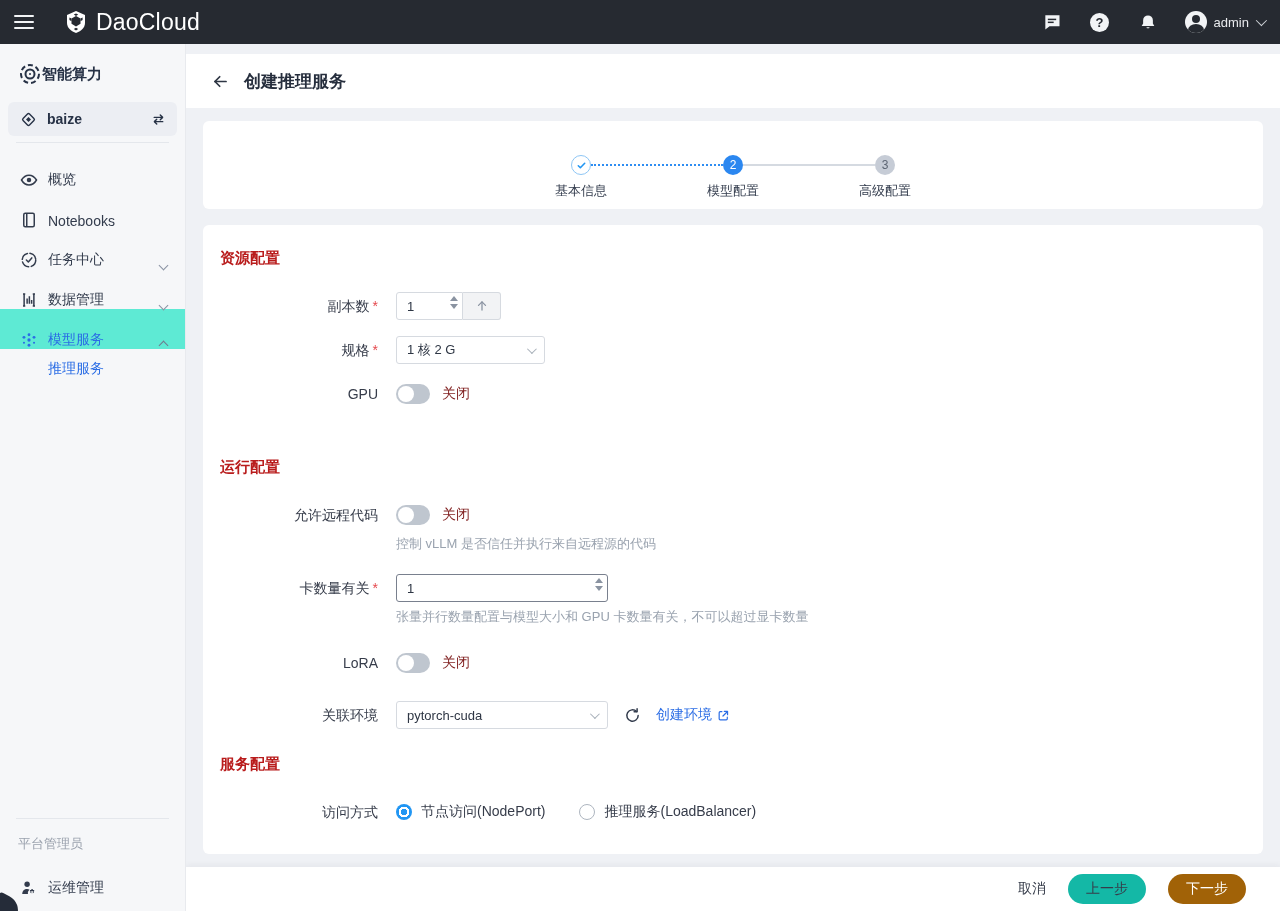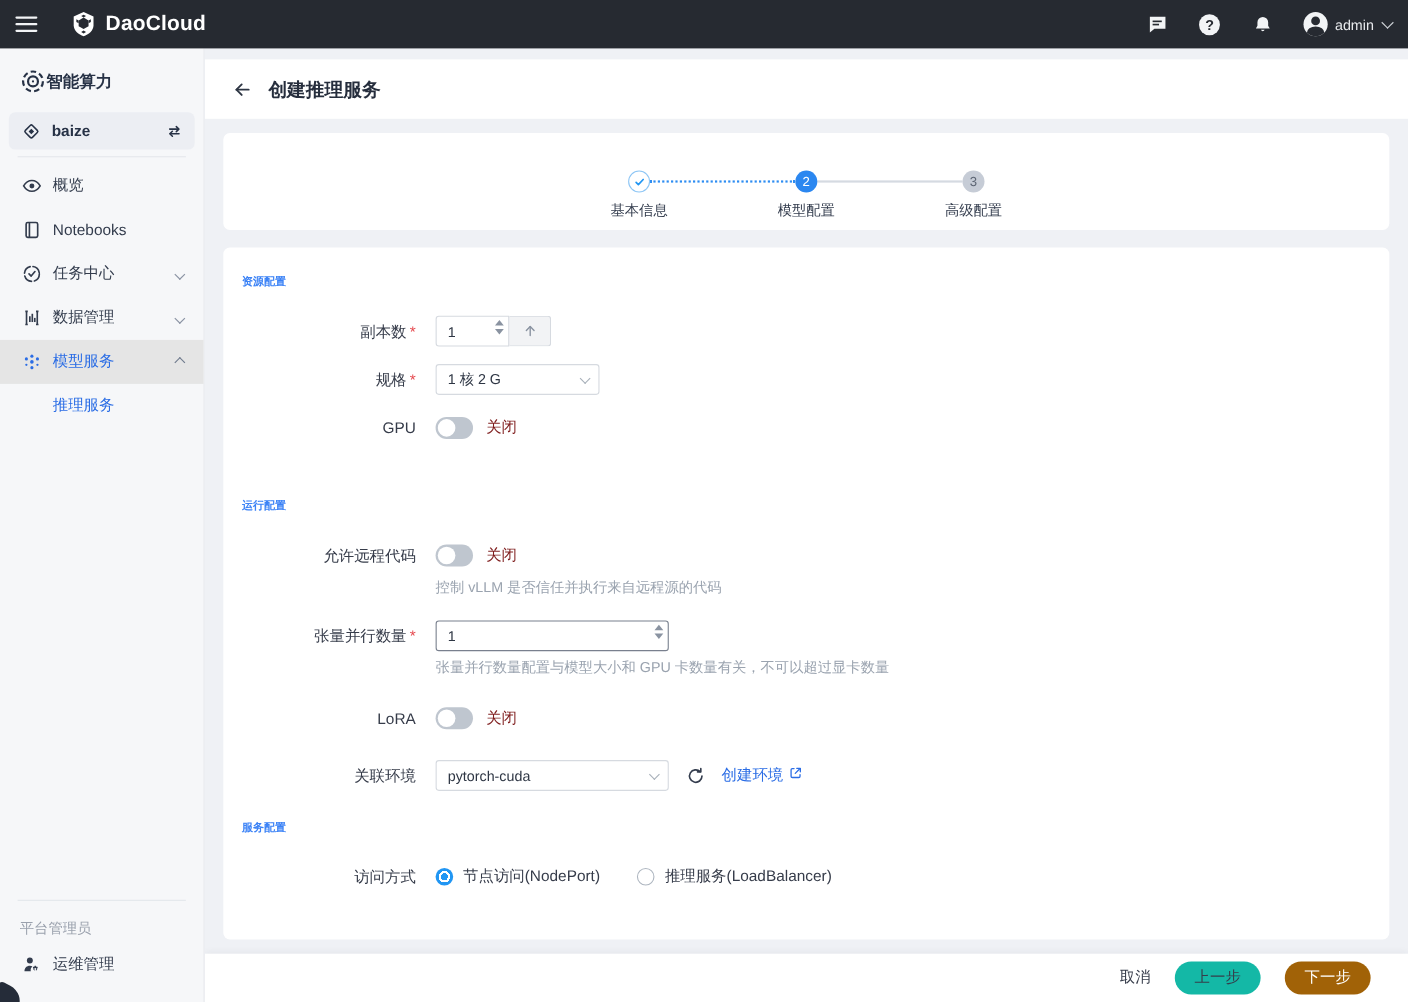--- a/index.html
+++ b/index.html
@@ -4,21 +4,21 @@
 <style>
   * { margin:0; padding:0; box-sizing:border-box; }
   html,body { width:1280px; height:911px; overflow:hidden; }
   body { font-family:"Liberation Sans","DejaVu Sans",sans-serif; background:#eff1f5; color:#2e3644; }
 
   
   .topbar { height:44px; background:#262a31; display:flex; align-items:center; padding:0 16px 0 14px; position:relative; z-index:30; }
   .hamburger { width:20px; height:14px; display:flex; flex-direction:column; justify-content:space-between; cursor:pointer; margin-right:30px; }
   .hamburger span { display:block; height:2px; background:#f2f4f6; border-radius:1px; }
   .brand { display:flex; align-items:center; gap:8px; }
-  .brand-name { color:#fff; font-size:19px; font-weight:bold; letter-spacing:.2px; }
+  .brand-name { color:#fff; font-size:23px; font-weight:normal; letter-spacing:.2px; }
   .topbar-right { margin-left:auto; display:flex; align-items:center; gap:26px; }
   .top-icon { width:22px; height:22px; display:flex; align-items:center; justify-content:center; cursor:pointer; }
   .help-circle { width:19px; height:19px; border-radius:50%; background:#f2f4f6; color:#262a31; font-size:13px; font-weight:bold; display:flex; align-items:center; justify-content:center; }
   .userbox { display:flex; align-items:center; gap:7px; cursor:pointer; }
   .avatar { width:22px; height:22px; border-radius:50%; background:#f2f4f6; position:relative; overflow:hidden; }
   .avatar::before { content:""; position:absolute; top:4px; left:7px; width:8px; height:8px; border-radius:50%; background:#262a31; }
   .avatar::after { content:""; position:absolute; top:13px; left:3px; width:16px; height:12px; border-radius:50%; background:#262a31; }
   .user-name { color:#e8eaed; font-size:13px; }
   .chev-down { width:8px; height:8px; border-right:1.6px solid #cfd3d8; border-bottom:1.6px solid #cfd3d8; transform:rotate(45deg) translateY(-2px); }
 
@@ -26,24 +26,24 @@
   .shell { display:flex; height:867px; }
 
   
   .sidebar { width:186px; background:#f6f7f9; border-right:1px solid #e8eaee; display:flex; flex-direction:column; position:relative; }
   .module-head { display:flex; align-items:center; padding:18px 16px 14px 18px; color:#273246; }
   .module-title { font-size:15px; font-weight:bold; color:#273246; }
   .workspace { margin:2px 8px 0; background:#eceef3; border-radius:6px; height:34px; display:flex; align-items:center; padding:0 10px 0 12px; cursor:pointer; }
   .workspace-name { font-size:14px; font-weight:bold; color:#273246; margin-left:10px; }
   .workspace .spacer { flex:1; }
   .side-divider { height:1px; background:#e4e7ec; margin:6px 16px; }
-  .nav-item { height:40px; display:flex; align-items:center; padding:0 14px 0 20px; font-size:14px; color:#333c4d; cursor:pointer; }
+  .nav-item { height:40px; display:flex; align-items:flex-end; padding:0 14px 0 20px; font-size:14px; color:#333c4d; cursor:pointer; }
   .nav-item .nav-ic { width:18px; height:18px; margin-right:10px; color:#333c4d; flex:0 0 18px; }
   .nav-item .nav-label { flex:1; }
-  .nav-item.active { background:#e5e5e5; color:#2b6de5; }
+  .nav-item.active { background:#5eead4; color:#2b6de5; }
   .nav-item.active .nav-ic { color:#2b6de5; }
   .nav-chev { width:7px; height:7px; border-right:1.4px solid #8a93a3; border-bottom:1.4px solid #8a93a3; transform:rotate(45deg); margin-right:4px; }
   .nav-chev.up { transform:rotate(-135deg); border-color:#6f7a8d; }
   .sub-item { height:40px; display:flex; align-items:center; padding-left:48px; font-size:14px; color:#2b6de5; cursor:pointer; }
   .side-bottom { margin-top:auto; padding-bottom:14px; }
   .role-text { font-size:13px; color:#9aa1ad; padding:10px 0 4px 18px; }
   .corner-blob { position:absolute; left:-7px; bottom:-9px; width:26px; height:24px; background:#252c39; border-radius:4px 60% 8px 40%; transform:rotate(28deg); }
 
   
   .main { flex:1; display:flex; flex-direction:column; background:#eff1f5; min-width:0;margin-top:10px; }
@@ -62,21 +62,21 @@
   .step-circle.active { background:#2b87f0; color:#fff; }
   .step-circle.pending { background:#c6ccd6; color:#5c6573; }
   .step-label { position:absolute; top:27px; left:50%; transform:translateX(-50%); white-space:nowrap; font-size:13px; color:#333c4d; }
   .connector { width:132px; height:20px; display:flex; align-items:center; }
   .connector i { display:block; width:100%; border-top:0; }
   .connector.dotted i { border-top:2px dotted #2e8df2; }
   .connector.solid i { border-top:2px solid #d5dae1; }
 
   
   .form-card { flex:1; margin-bottom:13px; padding:24px 24px 20px 17px; overflow:hidden; }
-  .section-title { font-size:10px; font-weight:bold; color:#3b82f6; margin-bottom:24px; }
+  .section-title { font-size:15px; font-weight:bold; color:#b91c1c; margin-bottom:24px; }
   .frow { display:flex; margin-bottom:16px; }
   .flabel { width:166px; flex:0 0 166px; text-align:right; padding-right:8px; font-size:14px; color:#363c4a; line-height:28px; white-space:nowrap; }
   .flabel .req { color:#e5484d; margin-left:3px; }
   .fctrl { margin-left:10px; }
 
   .num-group { display:flex; }
   .num-input { width:67px; height:28px; border:1px solid #d6dae0; border-radius:3px 0 0 3px; position:relative; background:#fff; display:flex; align-items:center; }
   .num-input input { width:42px; border:0; outline:0; font-size:13px; color:#2e3644; padding-left:10px; background:transparent; font-family:inherit; }
   .spinners { position:absolute; right:4px; top:3px; display:flex; flex-direction:column; gap:3px; }
   .spin { width:0; height:0; border-left:4px solid transparent; border-right:4px solid transparent; cursor:pointer; }
@@ -94,21 +94,21 @@
   .toggle::after { content:""; position:absolute; top:2px; left:2px; width:16px; height:16px; border-radius:50%; background:#fff; }
   .toggle-state { margin-left:12px; font-size:14px; color:#7f1d1d; }
 
   .hint { font-size:13px; color:#9aa3af; margin-top:6px; line-height:17px; }
 
   .wide-num { width:212px; height:28px; border:1px solid #79808e; border-radius:3px; position:relative; background:#fff; display:flex; align-items:center; }
   .wide-num input { width:170px; border:0; outline:0; font-size:13px; color:#2e3644; padding-left:10px; background:transparent; font-family:inherit; }
 
   .env-row { display:flex; align-items:center; gap:14px; }
   .icon-btn { width:20px; height:20px; display:flex; align-items:center; justify-content:center; color:#333c4d; cursor:pointer; }
-  .link { display:flex; gap:5px; color:#2b6de5; font-size:14px; cursor:pointer; }
+  .link { display:flex; align-items:center; gap:5px; color:#2b6de5; font-size:14px; cursor:pointer; }
 
   .radio-row { display:flex; align-items:center; height:28px; gap:34px; }
   .radio-opt { display:flex; align-items:center; gap:9px; cursor:pointer; font-size:14px; color:#363c4a; }
   .radio { width:16px; height:16px; border-radius:50%; flex:0 0 16px; }
   .radio.on { background:radial-gradient(circle,#2196f3 0 3.2px,#ffffff 3.2px 5.2px,#2196f3 5.2px); }
   .radio.off { background:#fff; border:1px solid #aeb6c0; }
 
   
   .foot { height:44px; background:#fff; box-shadow:0 -2px 6px rgba(31,38,53,.05); display:flex; align-items:center; justify-content:flex-end; gap:22px; padding-right:34px; }
   .btn-text { font-size:14px; color:#363c4a; cursor:pointer; background:none; border:0; font-family:inherit; }
@@ -370,21 +370,21 @@
           <div class="fctrl">
             <div class="toggle-row">
               <div class="toggle"></div>
               <span class="toggle-state">关闭</span>
             </div>
             <div class="hint">控制 vLLM 是否信任并执行来自远程源的代码</div>
           </div>
         </div>
 
         <div class="frow" style="margin-bottom:24px">
-          <div class="flabel"><span>张量并行数量</span><span class="req">*</span></div>
+          <div class="flabel"><span>卡数量有关</span><span class="req">*</span></div>
           <div class="fctrl">
             <div class="wide-num">
               <input type="text" value="1" style="">
               <div class="spinners">
                 <div class="spin up"></div>
                 <div class="spin down"></div>
               </div>
             </div>
             <div class="hint">张量并行数量配置与模型大小和 GPU 卡数量有关，不可以超过显卡数量</div>
           </div>

